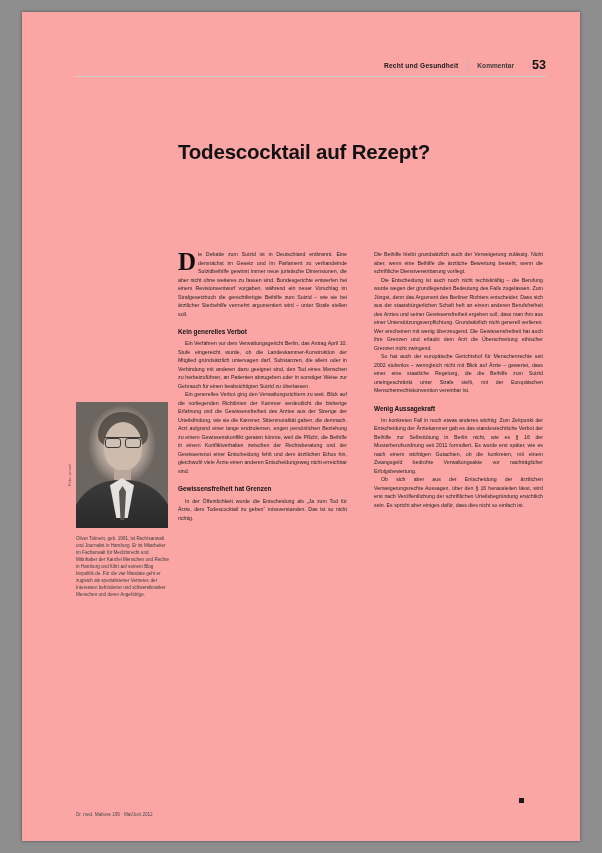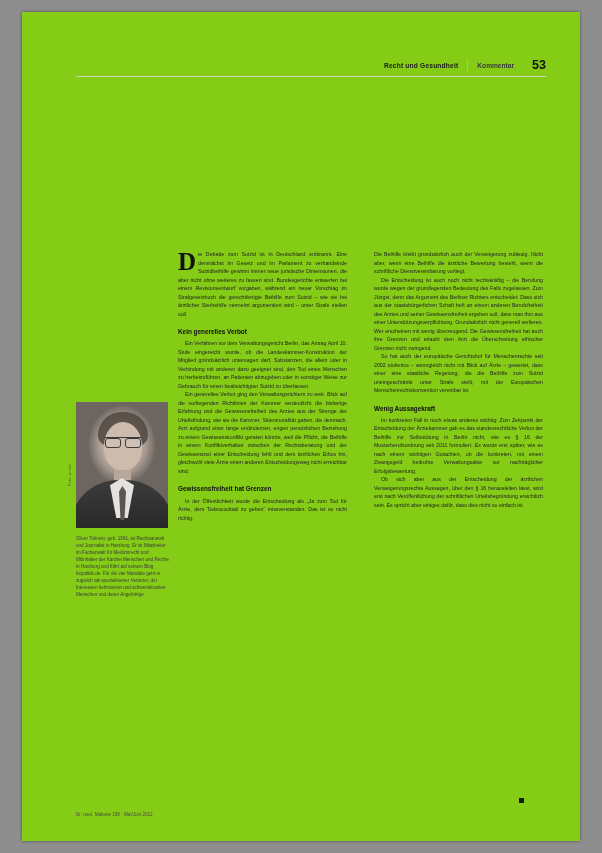--- a/index.html
+++ b/index.html
@@ -12,21 +12,21 @@
     height: 853px;
     overflow: hidden;
     font-family: "Liberation Sans", sans-serif;
   }
   .page {
     position: absolute;
     left: 22px;
     top: 12px;
     width: 558px;
     height: 829px;
-    background: #84cc16;
+    background: #fca5a5;
     box-shadow: 0 0 3px rgba(0,0,0,0.45);
     overflow: hidden;
   }
   
   .runhead {
     position: absolute;
     left: 54px;
     top: 42px;
     width: 470px;
     height: 22px;
@@ -253,20 +253,21 @@
 <div class="page">
 
   <div class="runhead">
     <span class="rubrik">Recht und Gesundheit</span>
     <span class="vsep"></span>
     <span class="kommentar">Kommentar</span>
     <span class="pagenum">53</span>
   </div>
   <div class="runhead-rule"></div>
 
+  <div class="headline">Todescocktail auf Rezept?</div>
 
   <div class="photo-wrap">
     <div class="photo">
       <div class="hair"></div>
       <div class="neck"></div>
       <div class="face"></div>
       <div class="glasses"></div>
       <div class="shoulders"></div>
       <div class="shirt"></div>
       <div class="tie"></div>

